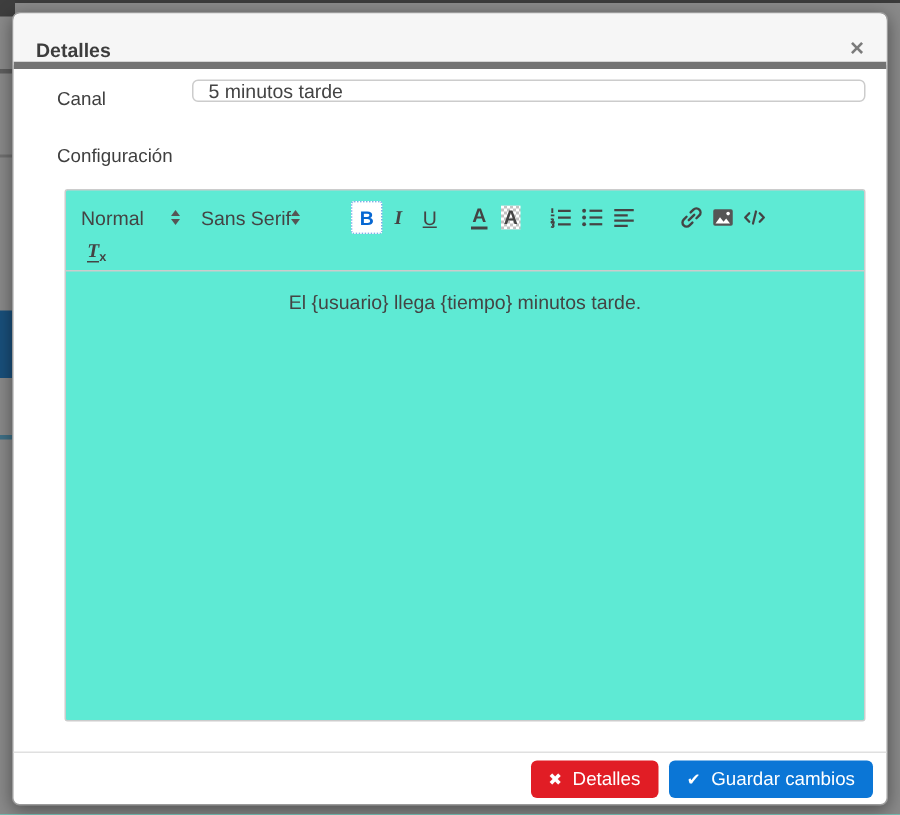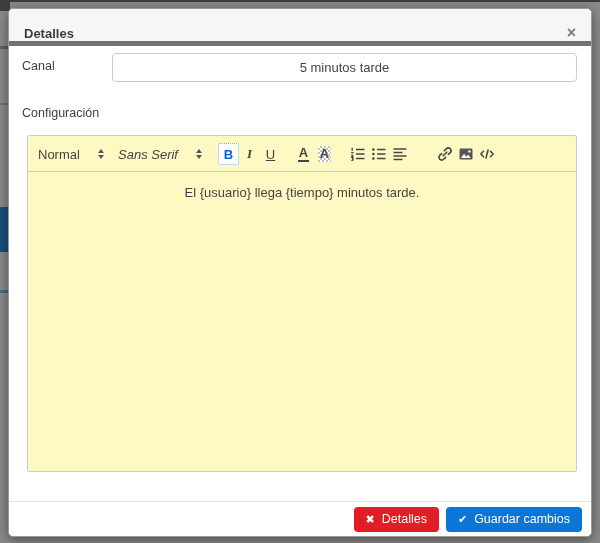--- a/index.html
+++ b/index.html
@@ -29,38 +29,38 @@
     border-bottom:5px solid #737373;
     border-radius:5px 5px 0 0;
     display:flex; align-items:flex-end; justify-content:space-between;
     padding:0 15px;
   }
   .modal-title { font-size:13px; font-weight:bold; color:#3d3d3d; }
   .modal-close { font-size:16px; font-weight:bold; color:#7b7b7b; line-height:1; cursor:pointer; }
 
   .modal-body { flex:1 1 auto; padding:7px 14px 15px 13px; }
 
-  .form-row { display:flex; margin-bottom:18px; }
+  .form-row { display:flex; margin-bottom:18px;margin-left:16px; }
   .form-row.last { margin-bottom:0; }
   .form-label { flex:0 0 90px; font-size:12.5px; color:#3f3f3f; padding-top:6px; }
   .form-input {
-    flex:1 1 auto; height:29px; border:1px solid #ccc; border-radius:4px;
+    flex:1 1 auto; height:15px; border:1px solid #ccc; border-radius:4px;
     font-family:"Liberation Sans", sans-serif; font-size:13px; color:#444;
-    padding:0 10px; outline:none; background:#fff;text-align:center;
+    padding:0 10px; outline:none; background:#fff;
   }
   .row-config { margin-bottom:15px; }
 
   
-  .editor { flex:1 1 auto; border:1px solid #ccc; border-radius:2px; margin-left:5px; background:#fef9c3; }
+  .editor { flex:1 1 auto; border:1px solid #ccc; border-radius:2px; margin-left:5px; background:#5eead4; }
   .ql-toolbar { border-bottom:1px solid #ccc; padding:5px 10px 4px 10px; }
   .tb-row1 { display:flex; align-items:center; height:26px; }
   .tb-row2 { display:flex; align-items:center; height:18px; }
   .picker { display:flex; align-items:center; cursor:pointer; color:#444; font-size:13px; }
   .picker-normal { width:66px; justify-content:space-between; margin-right:14px; }
-  .picker-font   { width:84px; justify-content:space-between; margin-right:16px;font-style:italic; }
+  .picker-font   { width:84px; justify-content:flex-start; margin-right:16px; }
   .arrows { display:flex; flex-direction:column; gap:2px; }
   .arrows .up   { width:0; height:0; border-left:3.5px solid transparent; border-right:3.5px solid transparent; border-bottom:4px solid #555; }
   .arrows .down { width:0; height:0; border-left:3.5px solid transparent; border-right:3.5px solid transparent; border-top:4px solid #555; }
   .tb-btn {
     width:21px; height:22px; display:flex; align-items:center; justify-content:center;
     cursor:pointer; color:#444; font-size:13px; background:transparent; border:none;
     font-family:"Liberation Sans", sans-serif;
   }
   .tb-btn.bold { font-weight:bold; }
   .tb-btn.italic { font-style:italic; font-family:"Liberation Serif", serif; font-weight:bold; }
@@ -211,20 +211,25 @@
             </button>
             <button class="tb-btn">
               <svg width="18" height="18" viewBox="0 0 18 18" fill="none" stroke="#444" stroke-width="1.5" stroke-linecap="round" stroke-linejoin="round">
                 <polyline points="5.5,6.2 2.8,9 5.5,11.8"></polyline>
                 <polyline points="12.5,6.2 15.2,9 12.5,11.8"></polyline>
                 <line x1="10" y1="5" x2="8" y2="13"></line>
               </svg>
             </button>
           </div>
 
+          <div class="tb-row2">
+            <button class="tb-btn">
+              <span><span class="clean-t">T</span><span class="clean-x">x</span></span>
+            </button>
+          </div>
         </div>
 
         <div class="ql-editor">
           <p>El {usuario} llega {tiempo} minutos tarde.</p>
         </div>
       </div>
     </div>
 
   </div>
 

